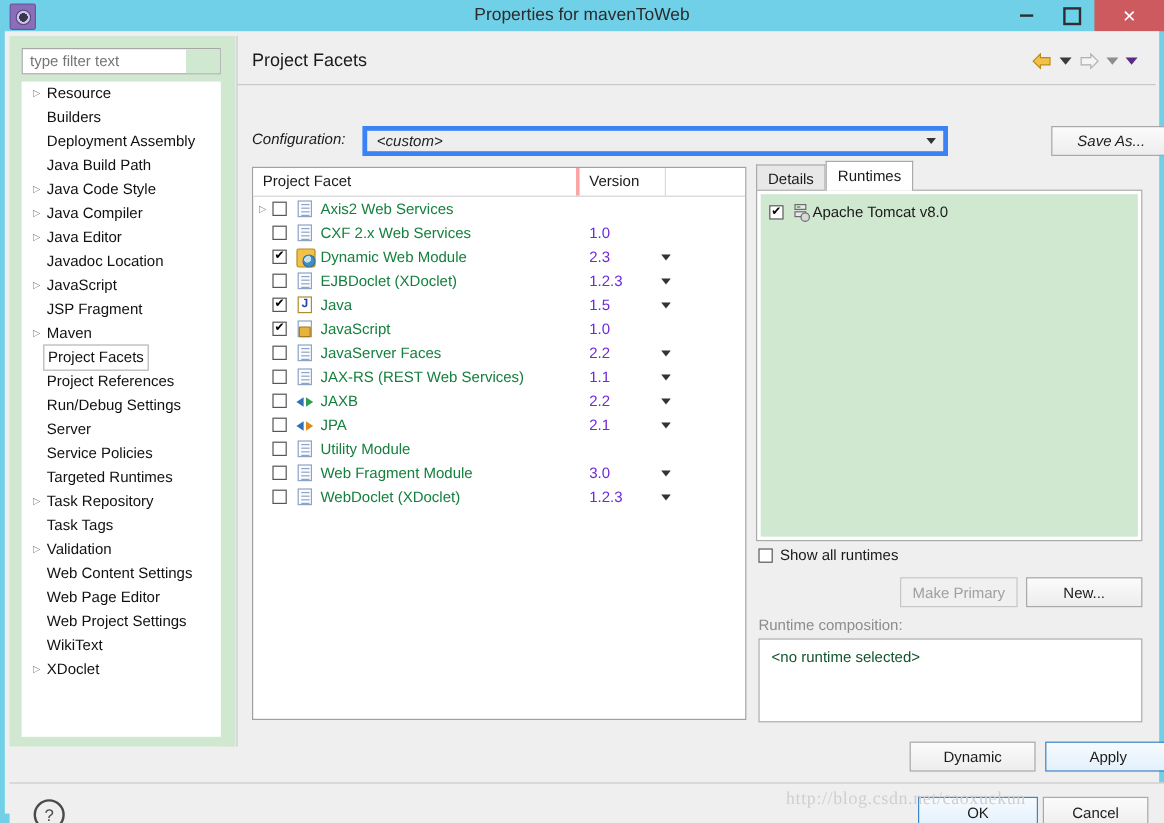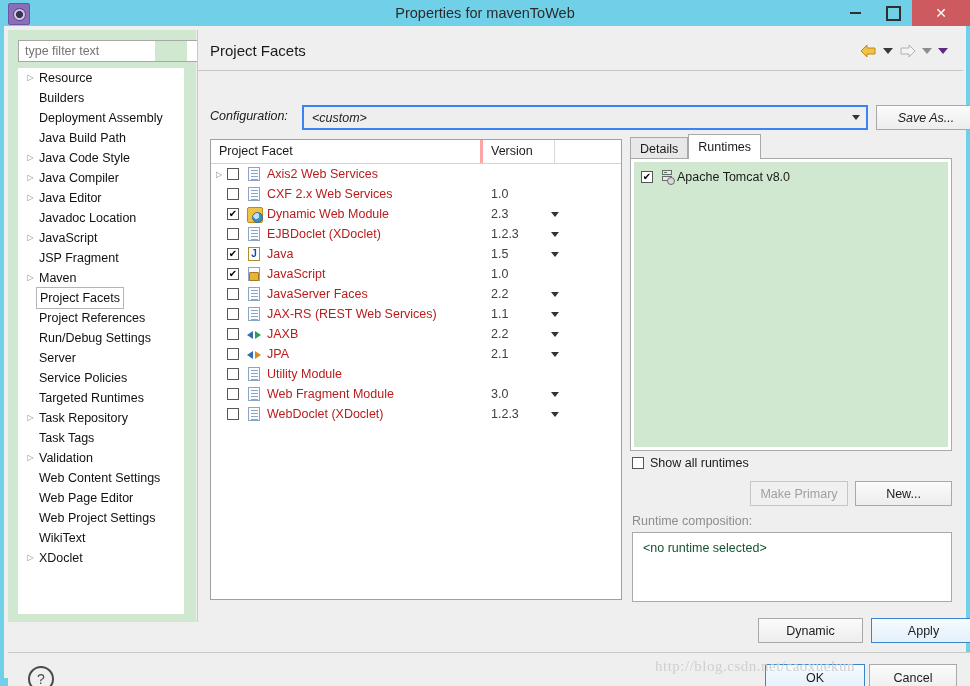--- a/index.html
+++ b/index.html
@@ -43,21 +43,21 @@
   .body{
     position:absolute;left:4px;top:26px;width:962px;height:652px;
     background:#efefef;box-sizing:border-box;
   }
   
   .leftpane{
     position:absolute;left:4px;top:4px;width:188px;height:592px;
     background:#cfe8cf;box-sizing:border-box;
   }
   .filterbox{
-    position:absolute;left:10px;top:10px;width:180px;height:22px;
+    position:absolute;left:10px;top:10px;width:166px;height:22px;
     background:#ffffff;border:1px solid #a7a7a7;box-sizing:border-box;
     display:flex;align-items:center;
   }
   .filterbox input{
     border:0;outline:0;background:transparent;width:128px;height:18px;margin-left:4px;
     font-family:"Liberation Sans", sans-serif;font-size:12.5px;color:#6d6d6d;
   }
   .filter-clear{width:32px;height:20px;background:#cfe8cf;}
   .tree{
     position:absolute;left:10px;top:38px;width:166px;height:546px;
@@ -89,22 +89,22 @@
   .arw{width:17px;height:14px;}
   .caret{width:0;height:0;border-left:5px solid transparent;border-right:5px solid transparent;
          border-top:6px solid #3a3a3a;}
   .caret.pur{border-top-color:#5b2a86;}
   .caret.gry{border-top-color:#8d8d8d;}
   .titlesep{position:absolute;left:0;top:40px;width:765px;height:1px;background:#c8c8c8;}
 
   .cfgrow{position:absolute;left:12px;top:75px;width:742px;height:26px;font-style:italic;}
   .cfglabel{position:absolute;left:0;top:4px;font-size:12.5px;}
   .combo{
-    position:absolute;left:92px;top:0;width:566px;height:25px;
-    background:#eeeeee;border:2px solid #3b82f6;box-sizing:border-box;
+    position:absolute;left:92px;top:0;width:488px;height:25px;
+    background:#eeeeee;border:4px solid #3b82f6;box-sizing:border-box;
     display:flex;align-items:center;justify-content:space-between;padding:0 6px 0 8px;
     font-size:12.5px;color:#222;
   }
   .combo .cv{width:0;height:0;border-left:4px solid transparent;border-right:4px solid transparent;
              border-top:5px solid #333;}
   .btn{
     background:linear-gradient(#fbfbfb,#ededed);border:1px solid #a9a9a9;
     box-sizing:border-box;font-family:"Liberation Sans", sans-serif;font-size:12.5px;
     color:#1c1c1c;display:flex;align-items:center;justify-content:center;cursor:default;
   }
@@ -124,22 +124,22 @@
              border-right:1px solid #d9d9d9;box-sizing:border-box;}
   .fhead .c3{flex:1;}
   .frow{height:20px;display:flex;align-items:center;font-size:12.5px;}
   .frow .exp{width:16px;text-align:center;color:#8a8a8a;font-size:8px;flex:0 0 16px;}
   .cb{
     width:12px;height:12px;border:1px solid #565656;background:#fff;box-sizing:border-box;
     flex:0 0 12px;display:flex;align-items:center;justify-content:center;
     font-size:10px;line-height:10px;color:#000;
   }
   .ficon{width:14px;height:15px;flex:0 0 14px;margin-left:8px;position:relative;}
-  .fname{margin-left:6px;color:#b91c1c;white-space:nowrap;}
-  .fver{position:absolute;left:280px;color:#404040;}
+  .fname{margin-left:6px;color:#15803d;white-space:nowrap;}
+  .fver{position:absolute;left:280px;color:#6d28d9;}
   .fcar{position:absolute;left:340px;width:0;height:0;
         border-left:4px solid transparent;border-right:4px solid transparent;
         border-top:5px solid #333;}
   .rowwrap{position:relative;height:20px;}
 
   
   .ico-doc{
     width:12px;height:14px;background:#fbfcff;border:1px solid #8ea4c4;box-sizing:border-box;
     position:absolute;left:1px;top:0;
   }

